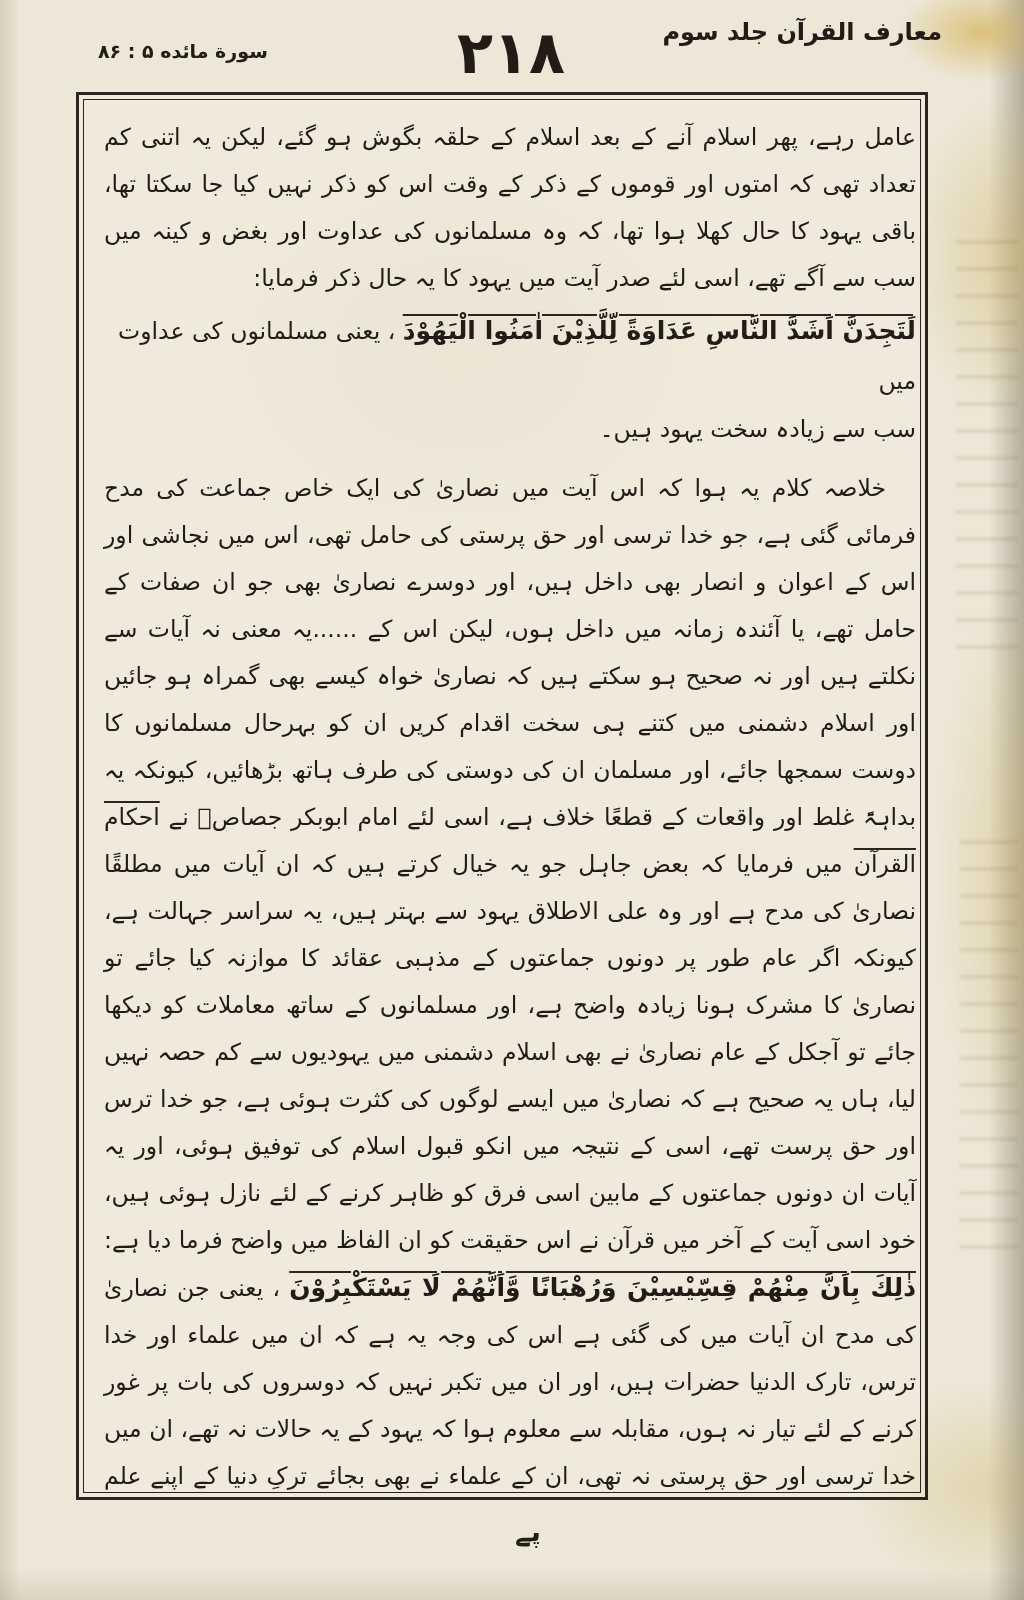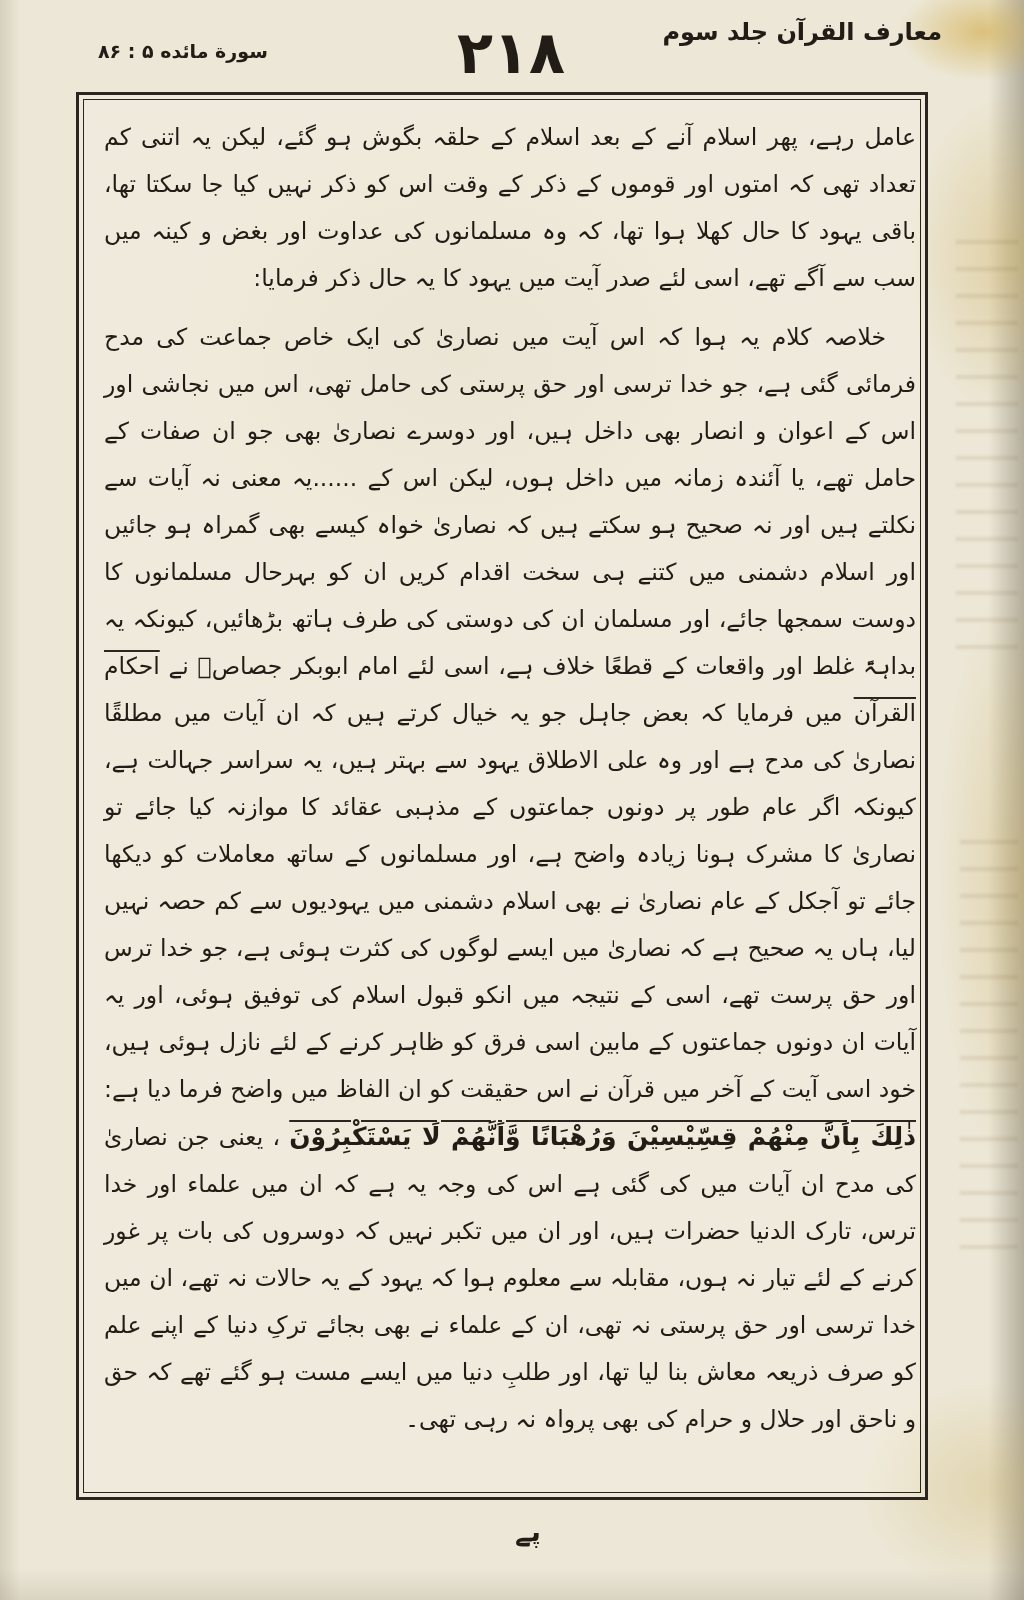--- a/index.html
+++ b/index.html
@@ -90,21 +90,26 @@
     <div class="hdr-right">معارف القرآن جلد سوم</div>
     <div class="hdr-center">٢١٨</div>
     <div class="hdr-left">سورة مائده ۵ : ۸۶</div>
   </div>
 
   <div class="frame-outer">
     <div class="frame-inner">
 
       <div class="para">عامل رہے، پھر اسلام آنے کے بعد اسلام کے حلقہ بگوش ہو گئے، لیکن یہ اتنی کم تعداد تھی کہ امتوں اور قوموں کے ذکر کے وقت اس کو ذکر نہیں کیا جا سکتا تھا، باقی یہود کا حال کھلا ہوا تھا، کہ وہ مسلمانوں کی عداوت اور بغض و کینہ میں سب سے آگے تھے، اسی لئے صدر آیت میں یہود کا یہ حال ذکر فرمایا:</div>
 
+      <div class="verse-line">
+        <span class="arabic overlined">لَتَجِدَنَّ اَشَدَّ النَّاسِ عَدَاوَةً لِّلَّذِيْنَ اٰمَنُوا الْيَهُوْدَ</span>
+        <span>، یعنی مسلمانوں کی عداوت میں</span>
+      </div>
 
+      <div class="para short">سب سے زیادہ سخت یہود ہیں۔</div>
 
       <div class="para indent gap-top">
         <span>خلاصہ کلام یہ ہوا کہ اس آیت میں نصاریٰ کی ایک خاص جماعت کی مدح فرمائی گئی ہے، جو خدا ترسی اور حق پرستی کی حامل تھی، اس میں نجاشی اور اس کے اعوان و انصار بھی داخل ہیں، اور دوسرے نصاریٰ بھی جو ان صفات کے حامل تھے، یا آئندہ زمانہ میں داخل ہوں، لیکن اس کے ......یہ معنی نہ آیات سے نکلتے ہیں اور نہ صحیح ہو سکتے ہیں کہ نصاریٰ خواہ کیسے بھی گمراہ ہو جائیں اور اسلام دشمنی میں کتنے ہی سخت اقدام کریں ان کو بہرحال مسلمانوں کا دوست سمجھا جائے، اور مسلمان ان کی دوستی کی طرف ہاتھ بڑھائیں، کیونکہ یہ بداہۃً غلط اور واقعات کے قطعًا خلاف ہے، اسی لئے امام ابوبکر جصاصؒ نے</span>
         <span class="overlined">احکام القرآن</span>
         <span>میں فرمایا کہ بعض جاہل جو یہ خیال کرتے ہیں کہ ان آیات میں مطلقًا نصاریٰ کی مدح ہے اور وہ علی الاطلاق یہود سے بہتر ہیں، یہ سراسر جہالت ہے، کیونکہ اگر عام طور پر دونوں جماعتوں کے مذہبی عقائد کا موازنہ کیا جائے تو نصاریٰ کا مشرک ہونا زیادہ واضح ہے، اور مسلمانوں کے ساتھ معاملات کو دیکھا جائے تو آجکل کے عام نصاریٰ نے بھی اسلام دشمنی میں یہودیوں سے کم حصہ نہیں لیا، ہاں یہ صحیح ہے کہ نصاریٰ میں ایسے لوگوں کی کثرت ہوئی ہے، جو خدا ترس اور حق پرست تھے، اسی کے نتیجہ میں انکو قبول اسلام کی توفیق ہوئی، اور یہ آیات ان دونوں جماعتوں کے مابین اسی فرق کو ظاہر کرنے کے لئے نازل ہوئی ہیں، خود اسی آیت کے آخر میں قرآن نے اس حقیقت کو ان الفاظ میں واضح فرما دیا ہے:</span>
         <span class="arabic overlined">ذٰلِكَ بِاَنَّ مِنْهُمْ قِسِّيْسِيْنَ وَرُهْبَانًا وَّاَنَّهُمْ لَا يَسْتَكْبِرُوْنَ</span>
         <span>، یعنی جن نصاریٰ کی مدح ان آیات میں کی گئی ہے اس کی وجہ یہ ہے کہ ان میں علماء اور خدا ترس، تارک الدنیا حضرات ہیں، اور ان میں تکبر نہیں کہ دوسروں کی بات پر غور کرنے کے لئے تیار نہ ہوں، مقابلہ سے معلوم ہوا کہ یہود کے یہ حالات نہ تھے، ان میں خدا ترسی اور حق پرستی نہ تھی، ان کے علماء نے بھی بجائے ترکِ دنیا کے اپنے علم کو صرف ذریعہ معاش بنا لیا تھا، اور طلبِ دنیا میں ایسے مست ہو گئے تھے کہ حق و ناحق اور حلال و حرام کی بھی پرواہ نہ رہی تھی۔</span>
       </div>
 
     </div>

